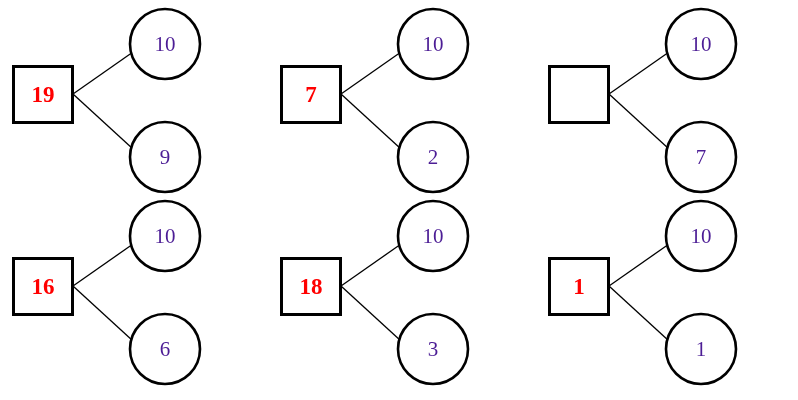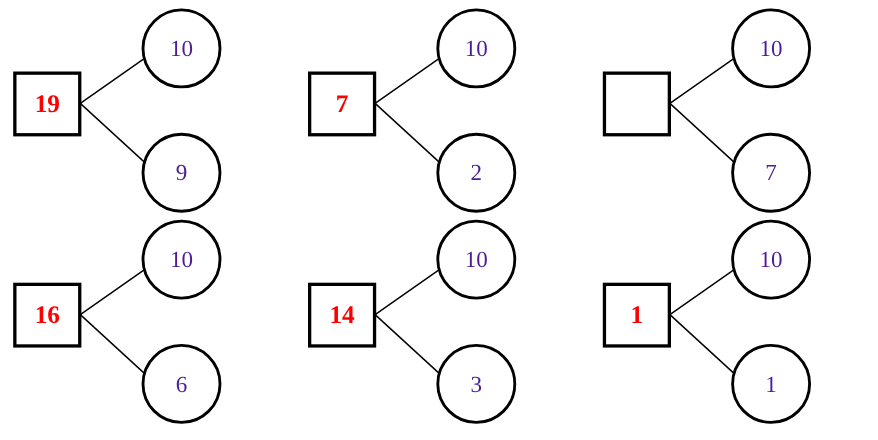--- a/index.html
+++ b/index.html
@@ -122,21 +122,21 @@
   </div>
 
   <div class="bond" style="left:268px; top:192px;">
     <svg class="bond-svg" viewBox="0 0 266 200">
       <line x1="73" y1="94" x2="133" y2="52" stroke="#000000" stroke-width="1.3"></line>
       <line x1="73" y1="94" x2="133" y2="149" stroke="#000000" stroke-width="1.3"></line>
       <rect x="13.5" y="66.5" width="59" height="56" fill="#ffffff" stroke="#000000" stroke-width="3"></rect>
       <circle cx="165" cy="44" r="35" fill="#ffffff" stroke="#000000" stroke-width="2.6"></circle>
       <circle cx="165" cy="157" r="35" fill="#ffffff" stroke="#000000" stroke-width="2.6"></circle>
     </svg>
-    <div class="node-text whole-text">14</div>
+    <div class="node-text whole-text">18</div>
     <div class="node-text part-text part-top-text">10</div>
     <div class="node-text part-text part-bottom-text">3</div>
   </div>
 
   <div class="bond" style="left:536px; top:192px;">
     <svg class="bond-svg" viewBox="0 0 266 200">
       <line x1="73" y1="94" x2="133" y2="52" stroke="#000000" stroke-width="1.3"></line>
       <line x1="73" y1="94" x2="133" y2="149" stroke="#000000" stroke-width="1.3"></line>
       <rect x="13.5" y="66.5" width="59" height="56" fill="#ffffff" stroke="#000000" stroke-width="3"></rect>
       <circle cx="165" cy="44" r="35" fill="#ffffff" stroke="#000000" stroke-width="2.6"></circle>

